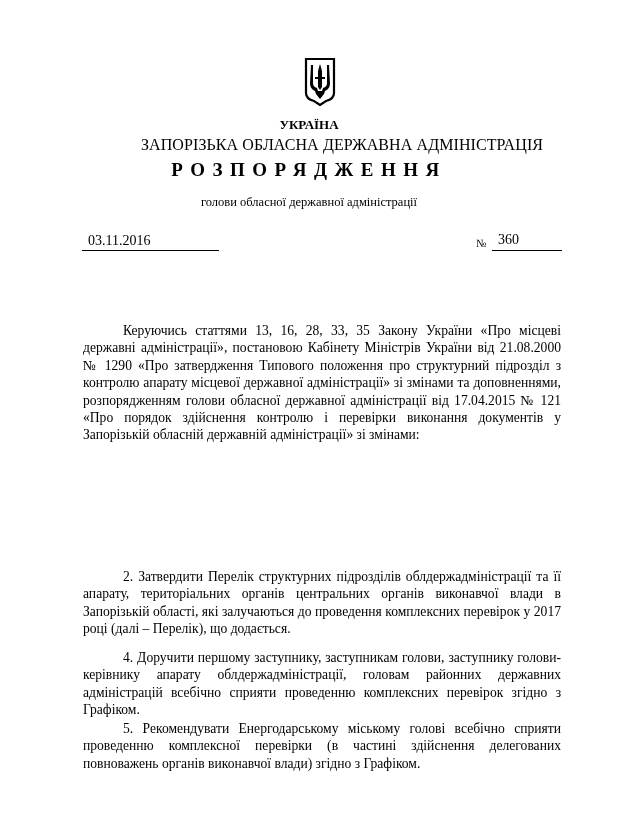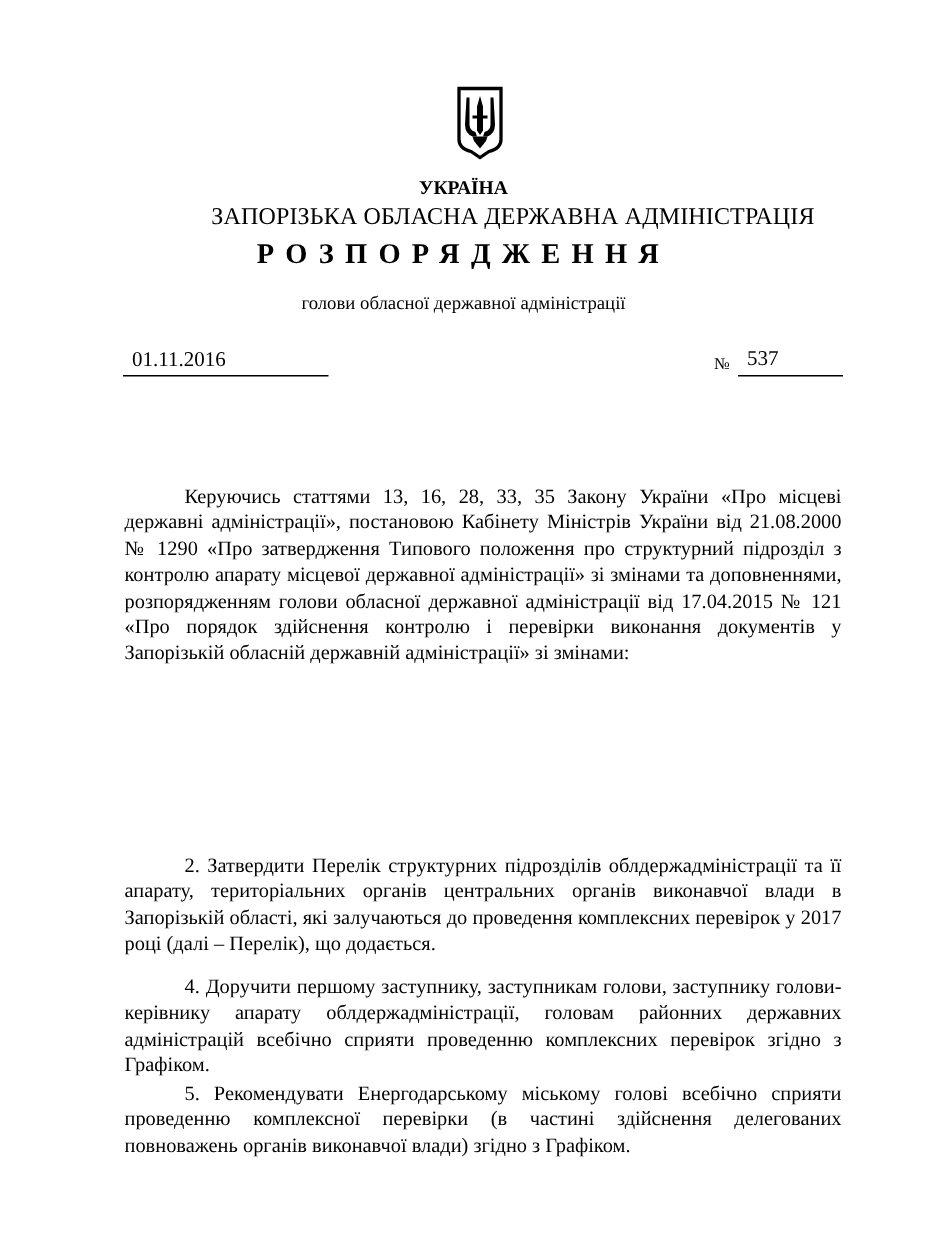--- a/index.html
+++ b/index.html
@@ -44,24 +44,24 @@
     <path d="M25 8 L23 8 L23 26 Q23 30 19 31 L18 34 L21 34 Q26 32 26 26 Z" fill="#000"></path>
     <path d="M11 34 L21 34 L20 37 L16 42 L12 37 Z" fill="#000"></path>
     <rect x="11" y="20" width="10" height="2" fill="#000"></rect>
   </svg>
 
   <div class="center country">УКРАЇНА</div>
   <div class="center admin">ЗАПОРІЗЬКА ОБЛАСНА ДЕРЖАВНА АДМІНІСТРАЦІЯ</div>
   <div class="center subtitle">голови обласної державної адміністрації</div>
   <div class="center order">РОЗПОРЯДЖЕННЯ</div>
 
-  <div class="date">01.11.2016</div>
+  <div class="date">03.11.2016</div>
   <div class="date-line"></div>
   <div class="num-sign">№</div>
-  <div class="num">537</div>
+  <div class="num">360</div>
   <div class="num-line"></div>
 
   <div class="subject">
   </div>
 
   <div class="body p0">
     <p>Керуючись статтями 13, 16, 28, 33, 35 Закону України «Про місцеві державні адміністрації», постановою Кабінету Міністрів України від 21.08.2000 № 1290 «Про затвердження Типового положення про структурний підрозділ з контролю апарату місцевої державної адміністрації» зі змінами та доповненнями, розпорядженням голови обласної державної адміністрації від 17.04.2015 № 121 «Про порядок здійснення контролю і перевірки виконання документів у Запорізькій обласній державній адміністрації» зі змінами:</p>
   </div>
   <div class="body p2">
     <p>2. Затвердити Перелік структурних підрозділів облдержадміністрації та її апарату, територіальних органів центральних органів виконавчої влади в Запорізькій області, які залучаються до проведення комплексних перевірок у 2017 році (далі – Перелік), що додається.</p>

